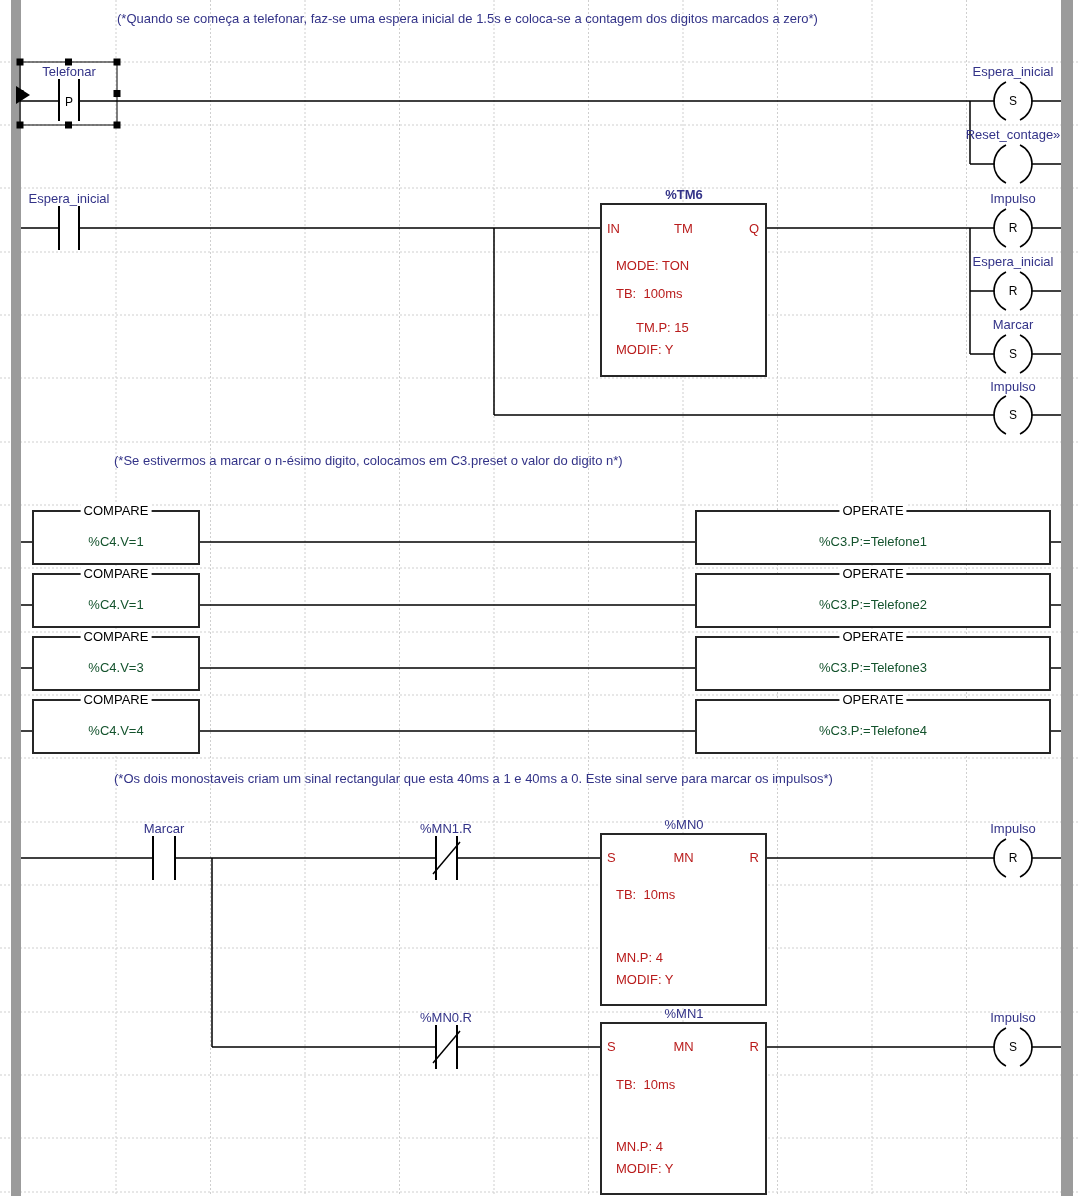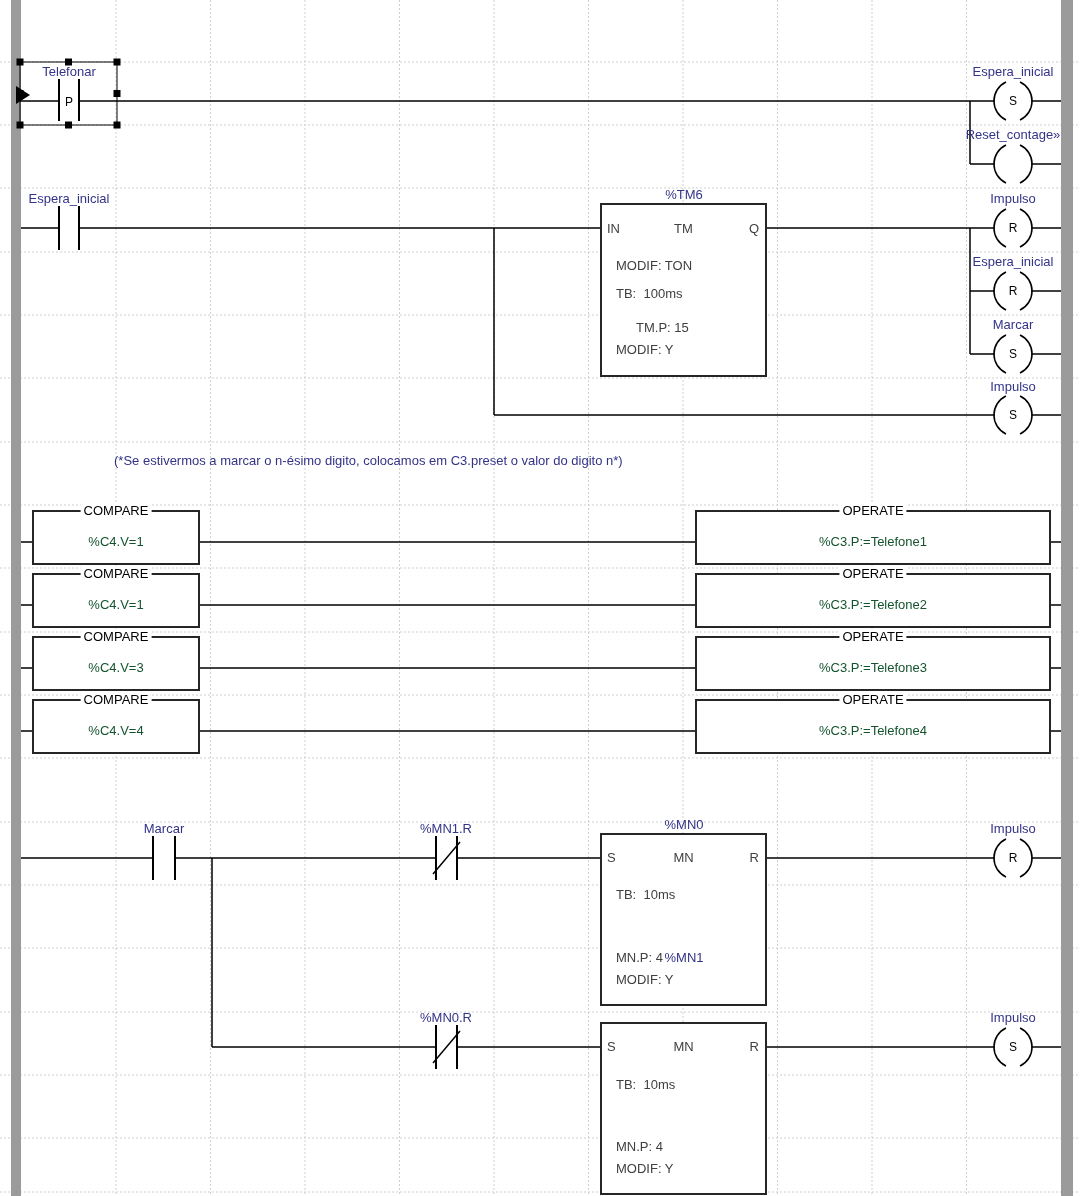--- a/index.html
+++ b/index.html
@@ -3,21 +3,21 @@
 <meta charset="utf-8">
 <style>
   html,body{margin:0;padding:0;background:#fff;}
   .canvas{position:relative;width:1080px;height:1196px;background:#fff;overflow:hidden;
           font-family:"Liberation Sans",sans-serif;}
   svg.layer{position:absolute;left:0;top:0;}
   .lbl{position:absolute;transform:translateX(-50%);font-size:13px;color:#333388;
        white-space:nowrap;text-align:right;line-height:14px;}
   .comment{position:absolute;font-size:13px;color:#333388;white-space:nowrap;line-height:15px;}
   .blk{position:absolute;border:2px solid #262626;background:#fff;box-sizing:border-box;}
-  .btxt{position:absolute;font-size:13px;color:#404040;white-space:pre;line-height:16px;}
+  .btxt{position:absolute;font-size:13px;color:#b91c1c;white-space:pre;line-height:16px;}
   .ctr{left:50%;transform:translateX(-50%);}
   .rgt{right:6px;}
   .hdr{position:absolute;top:-9px;left:50%;transform:translateX(-50%);background:#fff;
        padding:0 3px;font-size:13px;color:#000;white-space:nowrap;line-height:16px;}
   .opnd{position:absolute;top:22px;left:50%;transform:translateX(-50%);font-size:13px;
         color:#14532d;white-space:nowrap;line-height:16px;}
   .sym{position:absolute;transform:translate(-50%,-50%);font-size:12px;color:#000;}
 </style>
 </head>
 <body>
@@ -174,21 +174,23 @@
       <rect x="113.5" y="58.5" width="7" height="7" fill="#000"></rect>
       <rect x="16.5" y="90" width="7" height="7" fill="#000"></rect>
       <rect x="113.5" y="90" width="7" height="7" fill="#000"></rect>
       <rect x="16.5" y="121.5" width="7" height="7" fill="#000"></rect>
       <rect x="65" y="121.5" width="7" height="7" fill="#000"></rect>
       <rect x="113.5" y="121.5" width="7" height="7" fill="#000"></rect>
     </g>
     <polygon points="16,86 16,104 30,95" fill="#000"></polygon>
   </svg>
 
+  <div class="comment" style="left:117px;top:11px;">(*Quando se começa a telefonar, faz-se uma espera inicial de 1.5s e coloca-se a contagem dos digitos marcados a zero*)</div>
   <div class="comment" style="left:114px;top:453px;">(*Se estivermos a marcar o n-ésimo digito, colocamos em C3.preset o valor do digito n*)</div>
+  <div class="comment" style="left:114px;top:771px;">(*Os dois monostaveis criam um sinal rectangular que esta 40ms a 1 e 40ms a 0. Este sinal serve para marcar os impulsos*)</div>
 
   <div class="lbl" style="left:69px;top:65px;">Telefonar</div>
   <span class="sym" style="left:69px;top:102px;">P</span>
   <div class="lbl" style="left:69px;top:192px;">Espera_inicial</div>
   <div class="lbl" style="left:164px;top:822px;">Marcar</div>
   <div class="lbl" style="left:446px;top:822px;">%MN1.R</div>
   <div class="lbl" style="left:446px;top:1011px;">%MN0.R</div>
 
   <div class="lbl" style="left:1013px;top:65px;">Espera_inicial</div>
   <span class="sym" style="left:1013px;top:101px;">S</span>
@@ -200,26 +202,26 @@
   <span class="sym" style="left:1013px;top:291px;">R</span>
   <div class="lbl" style="left:1013px;top:318px;">Marcar</div>
   <span class="sym" style="left:1013px;top:354px;">S</span>
   <div class="lbl" style="left:1013px;top:380px;">Impulso</div>
   <span class="sym" style="left:1013px;top:415px;">S</span>
   <div class="lbl" style="left:1013px;top:822px;">Impulso</div>
   <span class="sym" style="left:1013px;top:858px;">R</span>
   <div class="lbl" style="left:1013px;top:1011px;">Impulso</div>
   <span class="sym" style="left:1013px;top:1047px;">S</span>
 
-  <div class="lbl" style="left:684px;top:188px;">%TM6</div>
+  <div class="lbl" style="left:684px;top:188px;font-weight:bold;">%TM6</div>
   <div class="blk" style="left:600px;top:203px;width:167px;height:174px;">
     <span class="btxt" style="left:5px;top:16px;">IN</span>
     <span class="btxt ctr" style="top:16px;">TM</span>
     <span class="btxt rgt" style="top:16px;">Q</span>
-    <span class="btxt" style="left:14px;top:53px;">MODIF: TON</span>
+    <span class="btxt" style="left:14px;top:53px;">MODE: TON</span>
     <span class="btxt" style="left:14px;top:81px;">TB:  100ms</span>
     <span class="btxt" style="left:14px;top:115px;margin-left:20px;">TM.P: 15</span>
     <span class="btxt" style="left:14px;top:137px;">MODIF: Y</span>
   </div>
 
   <div class="blk" style="left:32px;top:510px;width:168px;height:55px;">
     <span class="hdr">COMPARE</span>
     <span class="opnd">%C4.V=1</span>
   </div>
   <div class="blk" style="left:695px;top:510px;width:356px;height:55px;">
@@ -254,21 +256,21 @@
   <div class="lbl" style="left:684px;top:818px;">%MN0</div>
   <div class="blk" style="left:600px;top:833px;width:167px;height:173px;">
     <span class="btxt" style="left:5px;top:15px;">S</span>
     <span class="btxt ctr" style="top:15px;">MN</span>
     <span class="btxt rgt" style="top:15px;">R</span>
     <span class="btxt" style="left:14px;top:52px;">TB:  10ms</span>
     <span class="btxt" style="left:14px;top:115px;">MN.P: 4</span>
     <span class="btxt" style="left:14px;top:137px;">MODIF: Y</span>
   </div>
 
-  <div class="lbl" style="left:684px;top:951px;">%MN1</div>
+  <div class="lbl" style="left:684px;top:1007px;">%MN1</div>
   <div class="blk" style="left:600px;top:1022px;width:167px;height:173px;">
     <span class="btxt" style="left:5px;top:15px;">S</span>
     <span class="btxt ctr" style="top:15px;">MN</span>
     <span class="btxt rgt" style="top:15px;">R</span>
     <span class="btxt" style="left:14px;top:53px;">TB:  10ms</span>
     <span class="btxt" style="left:14px;top:115px;">MN.P: 4</span>
     <span class="btxt" style="left:14px;top:137px;">MODIF: Y</span>
   </div>
 
 </div>

